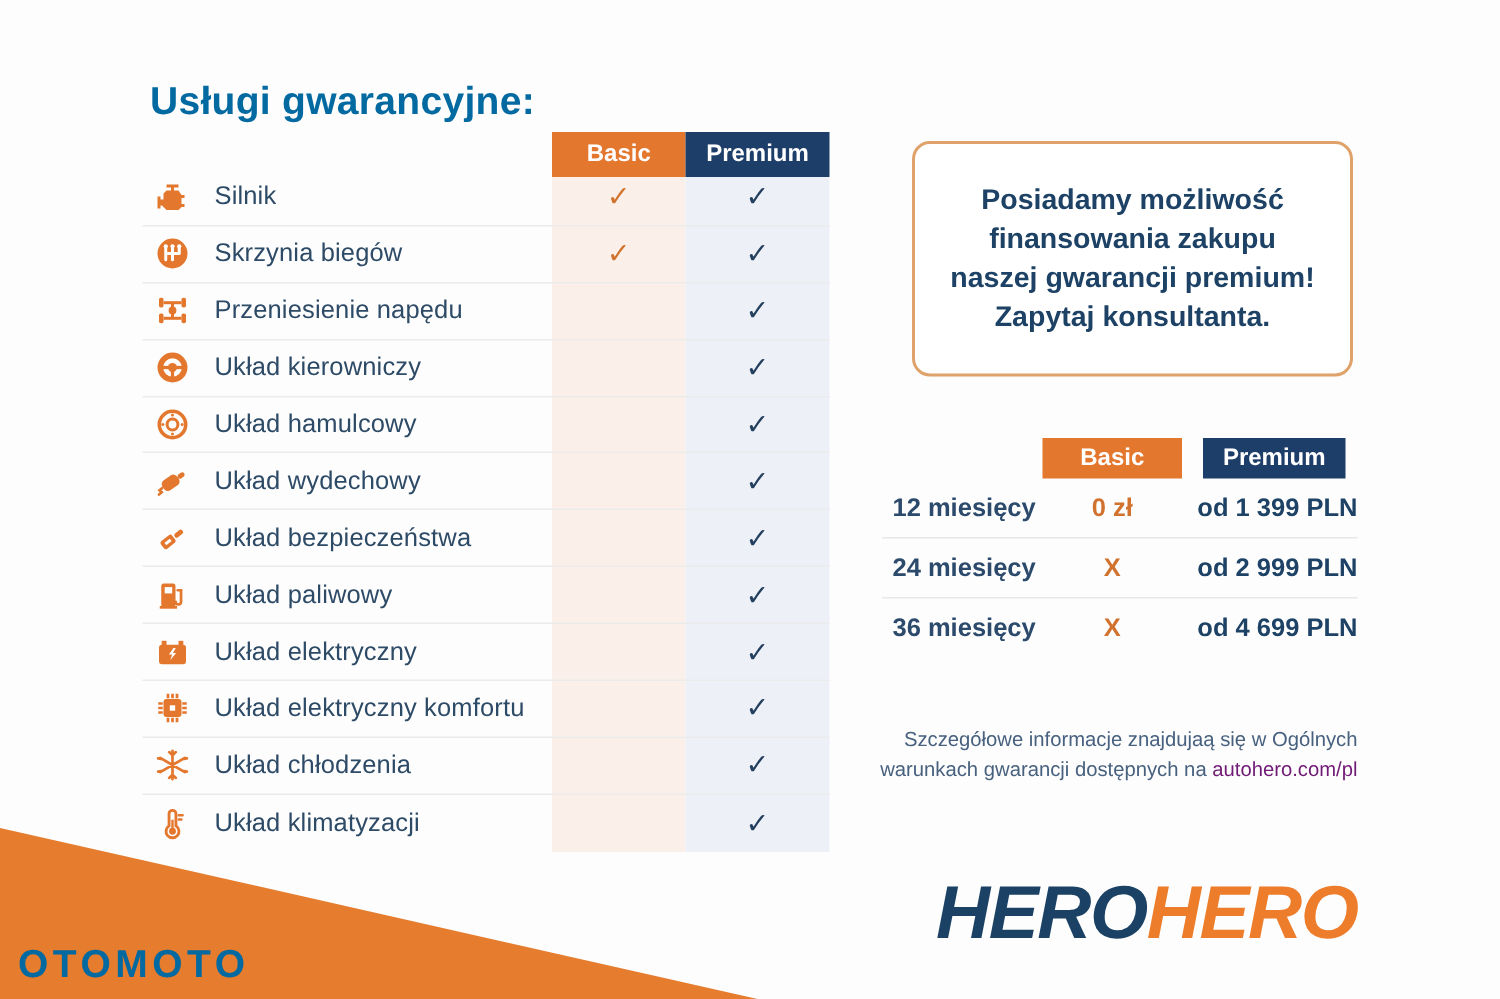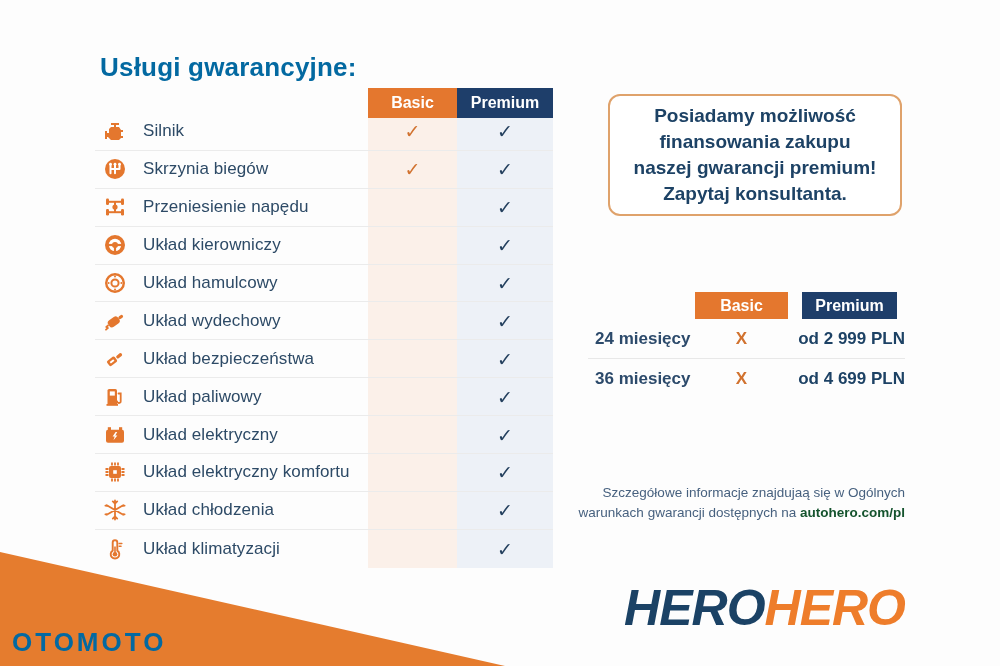--- a/index.html
+++ b/index.html
@@ -35,21 +35,21 @@
     font-size:17px;color:#2D4A66;letter-spacing:.1px;
   }
   .lt-check{
     flex:none;text-align:center;font-weight:700;font-size:19px;
     font-family:"DejaVu Sans",sans-serif;
   }
   .lt-check-basic{width:89px;color:#D1722F;}
   .lt-check-premium{width:96px;color:#24405E;}
   
   .promo-box{
-    position:absolute;left:608px;top:94px;width:294px;height:122px;box-sizing:border-box;
+    position:absolute;left:608px;top:94px;width:294px;height:157px;box-sizing:border-box;
     border:2px solid #DFA26B;border-radius:12px;background:#fff;
     display:flex;align-items:center;justify-content:center;text-align:center;
   }
   .promo-line{display:block;font-size:19px;line-height:26px;font-weight:700;color:#1D4265;}
   
   .pt{position:absolute;left:588px;top:292px;width:317px;}
   .pt-headrow{position:relative;height:27px;}
   .pt-head{
     position:absolute;top:0;height:27px;color:#fff;font-weight:700;font-size:16px;
     display:flex;align-items:center;justify-content:center;
@@ -63,21 +63,21 @@
   .pt-row:last-child{border-bottom:none;}
   .pt-period{flex:none;width:107px;padding-left:7px;box-sizing:border-box;
     font-size:17px;font-weight:700;color:#2C4A6B;}
   .pt-basic{flex:none;width:93px;text-align:center;font-size:17px;font-weight:700;color:#D1722F;}
   .pt-premium{flex:1;text-align:right;font-size:17px;font-weight:700;color:#1D4265;}
   
   .disclaimer{
     position:absolute;right:95px;top:483px;width:430px;text-align:right;
     font-size:13.5px;line-height:20px;color:#47617F;
   }
-  .disclaimer .b{font-weight:700;color:#14532d;}
+  .disclaimer .b{font-weight:400;color:#701a75;}
   
   .ah-logo{
     position:absolute;right:95px;top:583px;
     font-size:50px;font-weight:700;font-style:italic;letter-spacing:-1px;line-height:1;
     white-space:nowrap;
   }
   .ah-auto{color:#1B4265;}
   .ah-hero{color:#EE7D2B;}
   .banner{
     position:absolute;left:0;top:552px;width:505px;height:114px;background:#E57C2E;
@@ -278,20 +278,25 @@
       <span class="promo-line">Zapytaj konsultanta.</span>
     </div>
   </div>
 
   <div class="pt">
     <div class="pt-headrow">
       <div class="pt-head pt-head-basic">Basic</div>
       <div class="pt-head pt-head-premium">Premium</div>
     </div>
     <div class="pt-row">
+      <span class="pt-period">12 miesięcy</span>
+      <span class="pt-basic">0 zł</span>
+      <span class="pt-premium">od 1 399 PLN</span>
+    </div>
+    <div class="pt-row">
       <span class="pt-period">24 miesięcy</span>
       <span class="pt-basic">X</span>
       <span class="pt-premium">od 2 999 PLN</span>
     </div>
     <div class="pt-row">
       <span class="pt-period">36 miesięcy</span>
       <span class="pt-basic">X</span>
       <span class="pt-premium">od 4 699 PLN</span>
     </div>
   </div>

